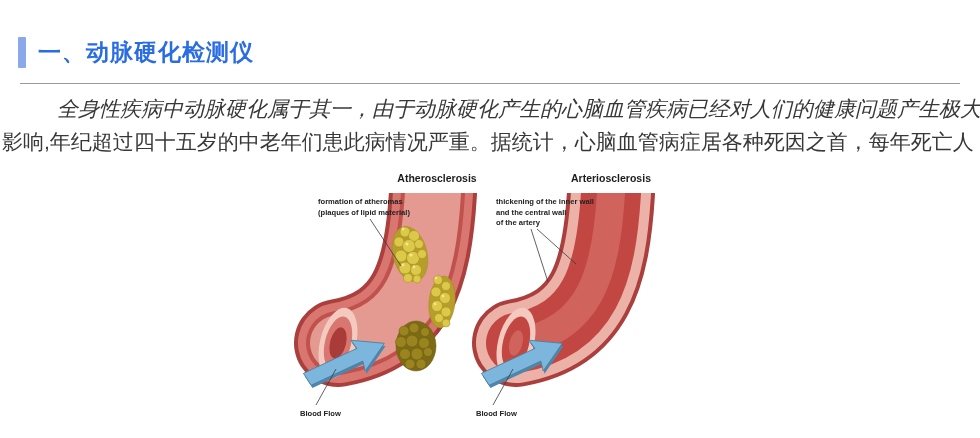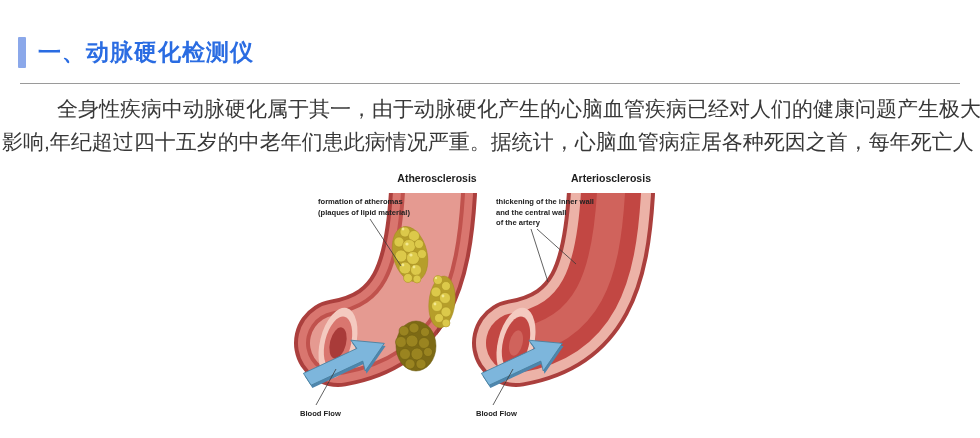--- a/index.html
+++ b/index.html
@@ -6,21 +6,21 @@
   .page{
     position:relative;width:980px;height:438px;background:#fff;overflow:hidden;
     font-family:"Liberation Sans","DejaVu Sans",sans-serif;
   }
   .heading{position:absolute;left:18px;top:36px;height:32px;display:flex;align-items:center;}
   .heading-bar{display:inline-block;width:8px;height:31px;background:#8ba8ea;border-radius:1px;}
   .heading-text{margin-left:12px;font-size:23px;font-weight:bold;color:#2a6ce2;letter-spacing:1px;white-space:nowrap;}
   .divider{position:absolute;left:20px;top:83px;width:940px;height:0;border-top:1px solid #9a9a9a;}
   .paragraph{position:absolute;left:2px;top:92px;width:977px;font-size:21px;line-height:33px;color:#383838;}
   .pline{white-space:nowrap;}
-  .pline.indent{padding-left:55px;}
+  .pline.indent{padding-left:55px;font-style:italic;}
   .figure{position:absolute;left:280px;top:165px;}
   .fig-title{font:700 10.5px "Liberation Sans",sans-serif;fill:#1c1c1c;}
   .fig-note{font:600 7.6px "Liberation Sans",sans-serif;fill:#222;}
   .fig-flow{font:700 7.6px "Liberation Sans",sans-serif;fill:#222;}
   .ptr{stroke:#3a3a3a;stroke-width:0.8;fill:none;}
 </style>
 </head>
 <body>
 
 <div class="page">

